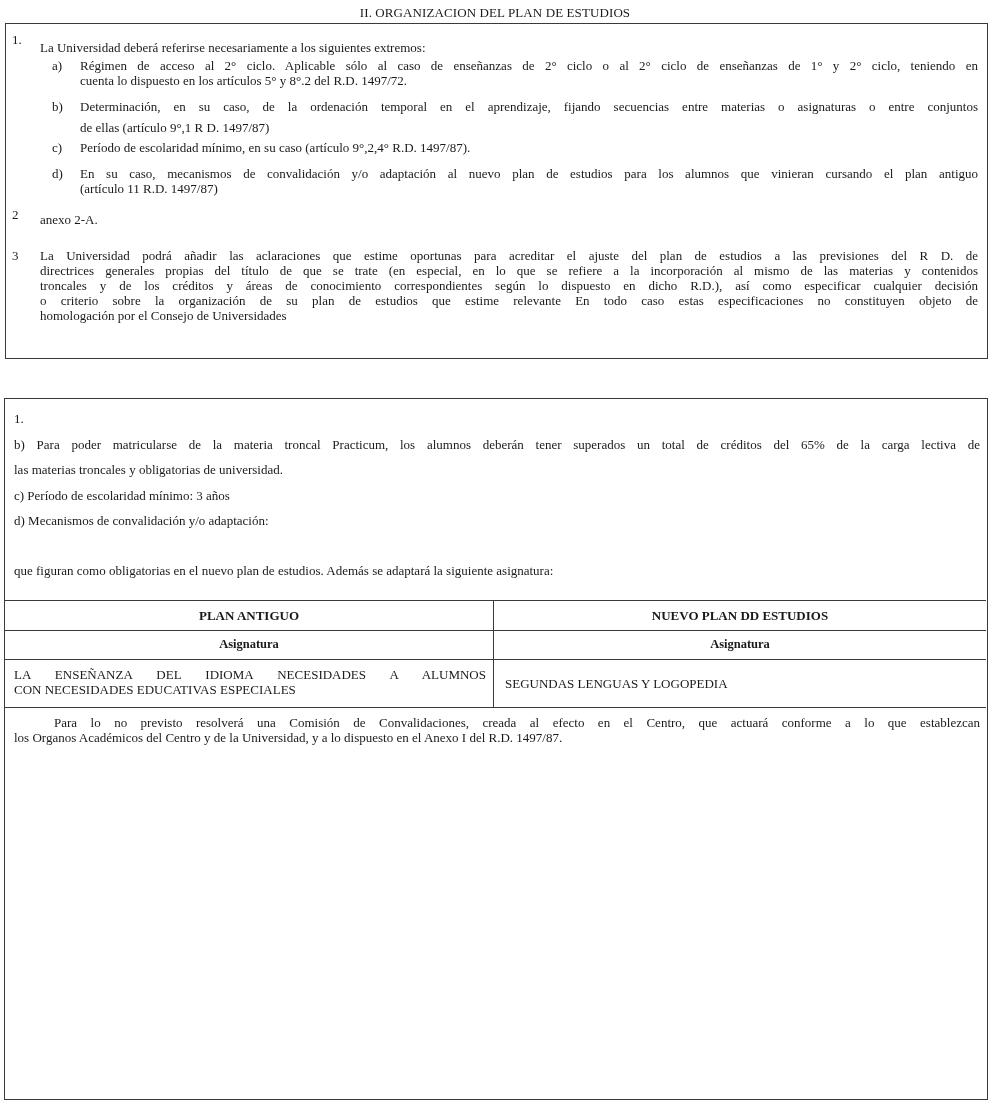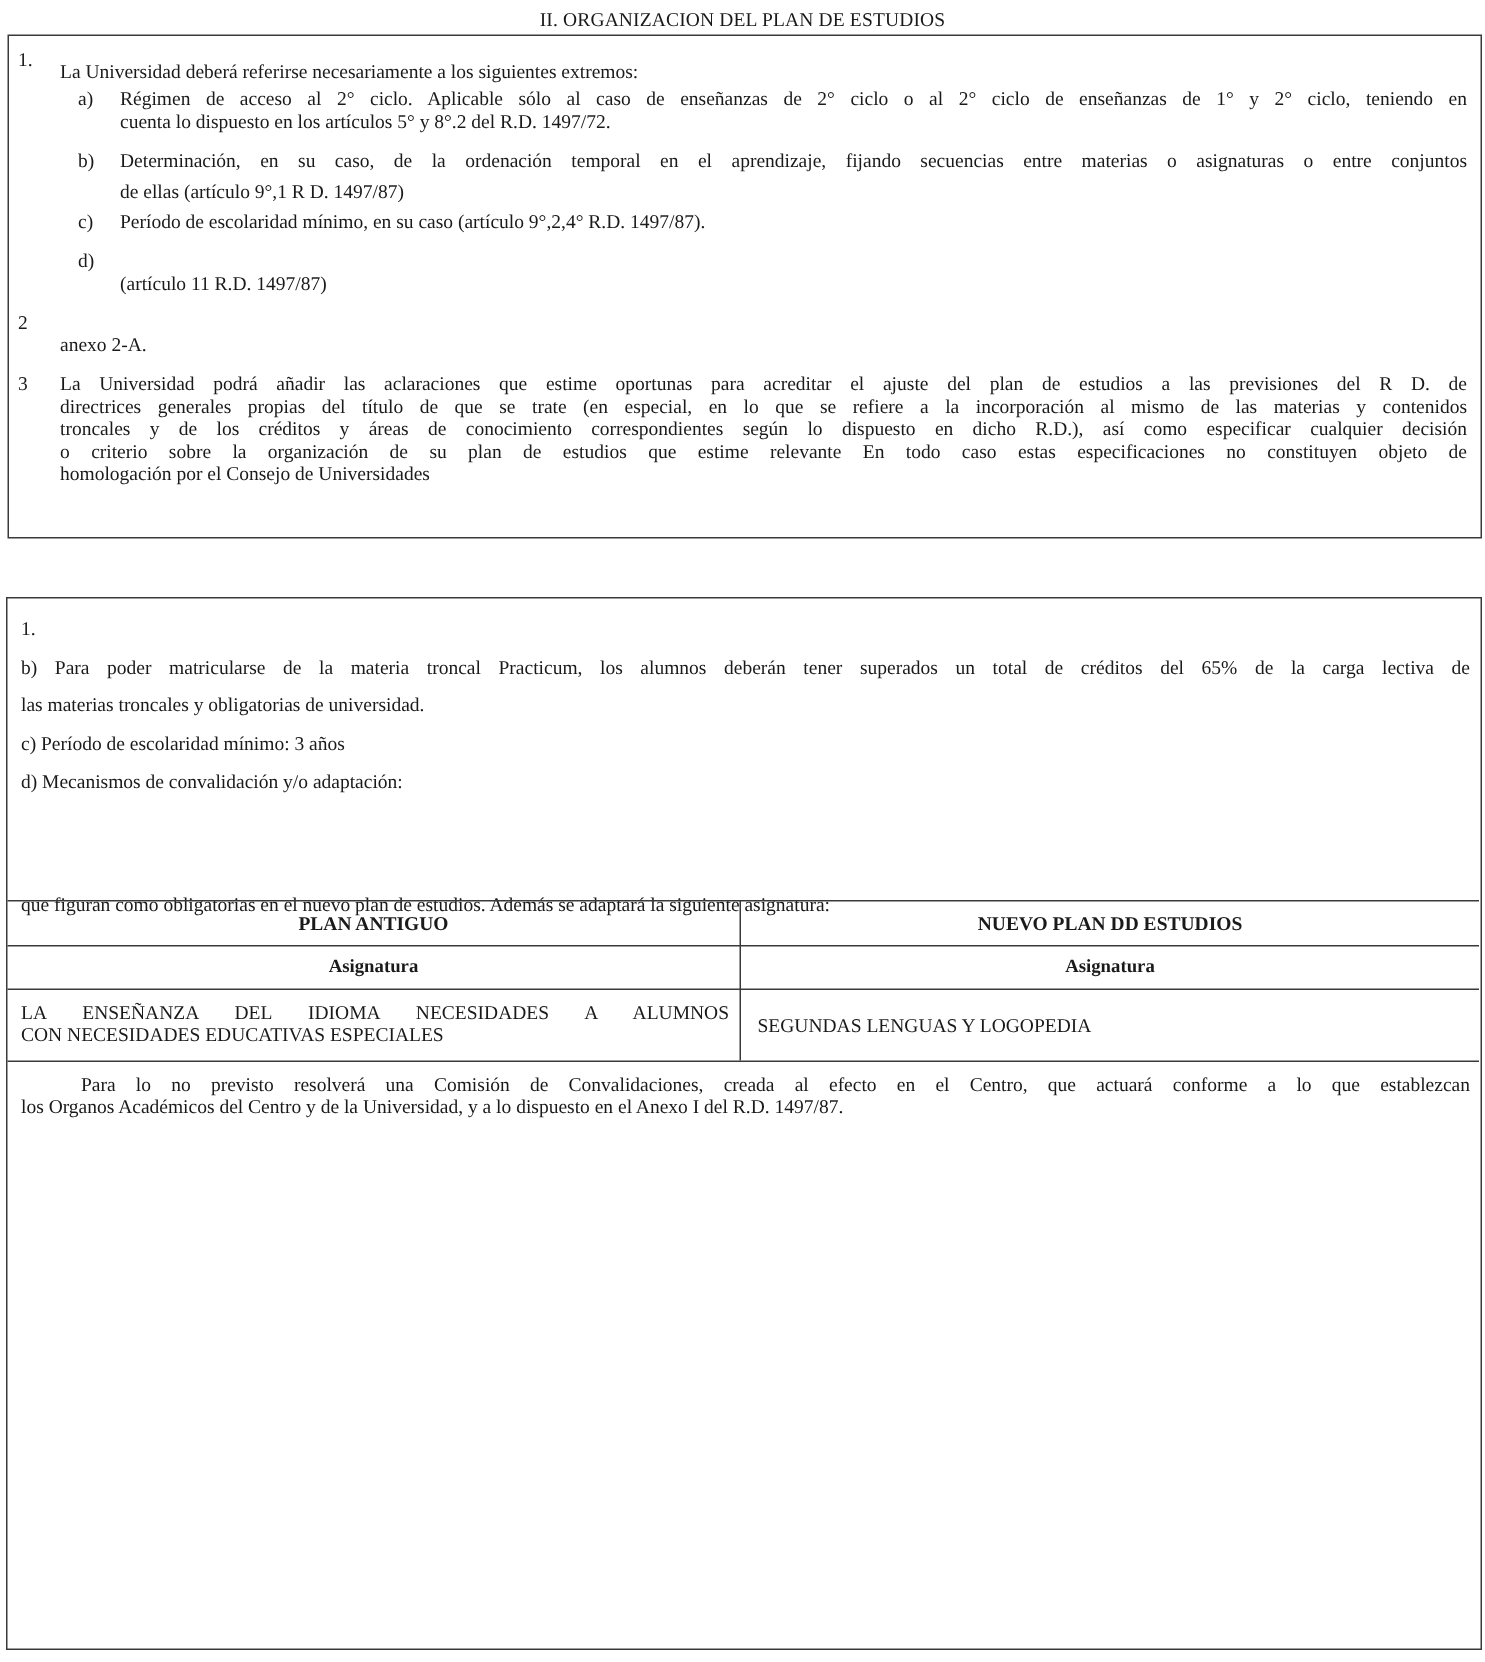--- a/index.html
+++ b/index.html
@@ -45,44 +45,45 @@
   <span class="row" style="left:74px; top:49px;">cuenta lo dispuesto en los artículos 5° y 8°.2 del R.D. 1497/72.</span>
 
   <span class="num" style="left:46px; top:75px;">b)</span>
   <div class="para justify-line" style="left:74px; top:75px; width:898px;">Determinación, en su caso, de la ordenación temporal en el aprendizaje, fijando secuencias entre materias o asignaturas o entre conjuntos</div>
   <span class="row" style="left:74px; top:96px;">de ellas (artículo 9°,1 R D. 1497/87)</span>
 
   <span class="num" style="left:46px; top:116px;">c)</span>
   <span class="row" style="left:74px; top:116px;">Período de escolaridad mínimo, en su caso (artículo 9°,2,4° R.D. 1497/87).</span>
 
   <span class="num" style="left:46px; top:142px;">d)</span>
+  <div class="para justify-line" style="left:74px; top:142px; width:898px;">En su caso, mecanismos de convalidación y/o adaptación al nuevo plan de estudios para los alumnos que vinieran cursando el plan antiguo</div>
   <span class="row" style="left:74px; top:157px;">(artículo 11 R.D. 1497/87)</span>
 
   <span class="num" style="left:6px; top:183px;">2</span>
-  <span class="row" style="left:34px; top:198px;">anexo 2-A.</span>
+  <span class="row" style="left:34px; top:188px;">anexo 2-A.</span>
 
   <span class="num" style="left:6px; top:224px;">3</span>
   <div class="para justify-line" style="left:34px; top:224px; width:938px;">La Universidad podrá añadir las aclaraciones que estime oportunas para acreditar el ajuste del plan de estudios a las previsiones del R D. de</div>
   <div class="para justify-line" style="left:34px; top:239px; width:938px;">directrices generales propias del título de que se trate (en especial, en lo que se refiere a la incorporación al mismo de las materias y contenidos</div>
   <div class="para justify-line" style="left:34px; top:254px; width:938px;">troncales y de los créditos y áreas de conocimiento correspondientes según lo dispuesto en dicho R.D.), así como especificar cualquier decisión</div>
   <div class="para justify-line" style="left:34px; top:269px; width:938px;">o criterio sobre la organización de su plan de estudios que estime relevante En todo caso estas especificaciones no constituyen objeto de</div>
   <span class="row" style="left:34px; top:284px;">homologación por el Consejo de Universidades</span>
 </div>
 
 <div class="box" id="box2">
   <span class="b2line" style="top:12px;">1.</span>
 
   <div class="para justify-line" style="left:9px; top:38px; width:966px;">b) Para poder matricularse de la materia troncal Practicum, los alumnos deberán tener superados un total de créditos del 65% de la carga lectiva de</div>
   <span class="b2line" style="top:63px;">las materias troncales y obligatorias de universidad.</span>
 
   <span class="b2line" style="top:89px;">c) Período de escolaridad mínimo: 3 años</span>
 
   <span class="b2line" style="top:114px;">d) Mecanismos de convalidación y/o adaptación:</span>
 
-  <span class="b2line" style="top:164px;margin-top:32px;">que figuran como obligatorias en el nuevo plan de estudios. Además se adaptará la siguiente asignatura:</span>
+  <span class="b2line" style="top:164px;">que figuran como obligatorias en el nuevo plan de estudios. Además se adaptará la siguiente asignatura:</span>
 
   <div>
     <div class="hline" style="top:201px;"></div>
     <div class="hline" style="top:231px;"></div>
     <div class="hline" style="top:260px;"></div>
     <div class="hline" style="top:308px;"></div>
     <div class="vline" style="left:488px; top:201px; height:107px;"></div>
 
     <div class="cell hdr" style="left:0; width:488px; top:209px;">PLAN ANTIGUO</div>
     <div class="cell hdr" style="left:489px; width:492px; top:209px;">NUEVO PLAN DD ESTUDIOS</div>

